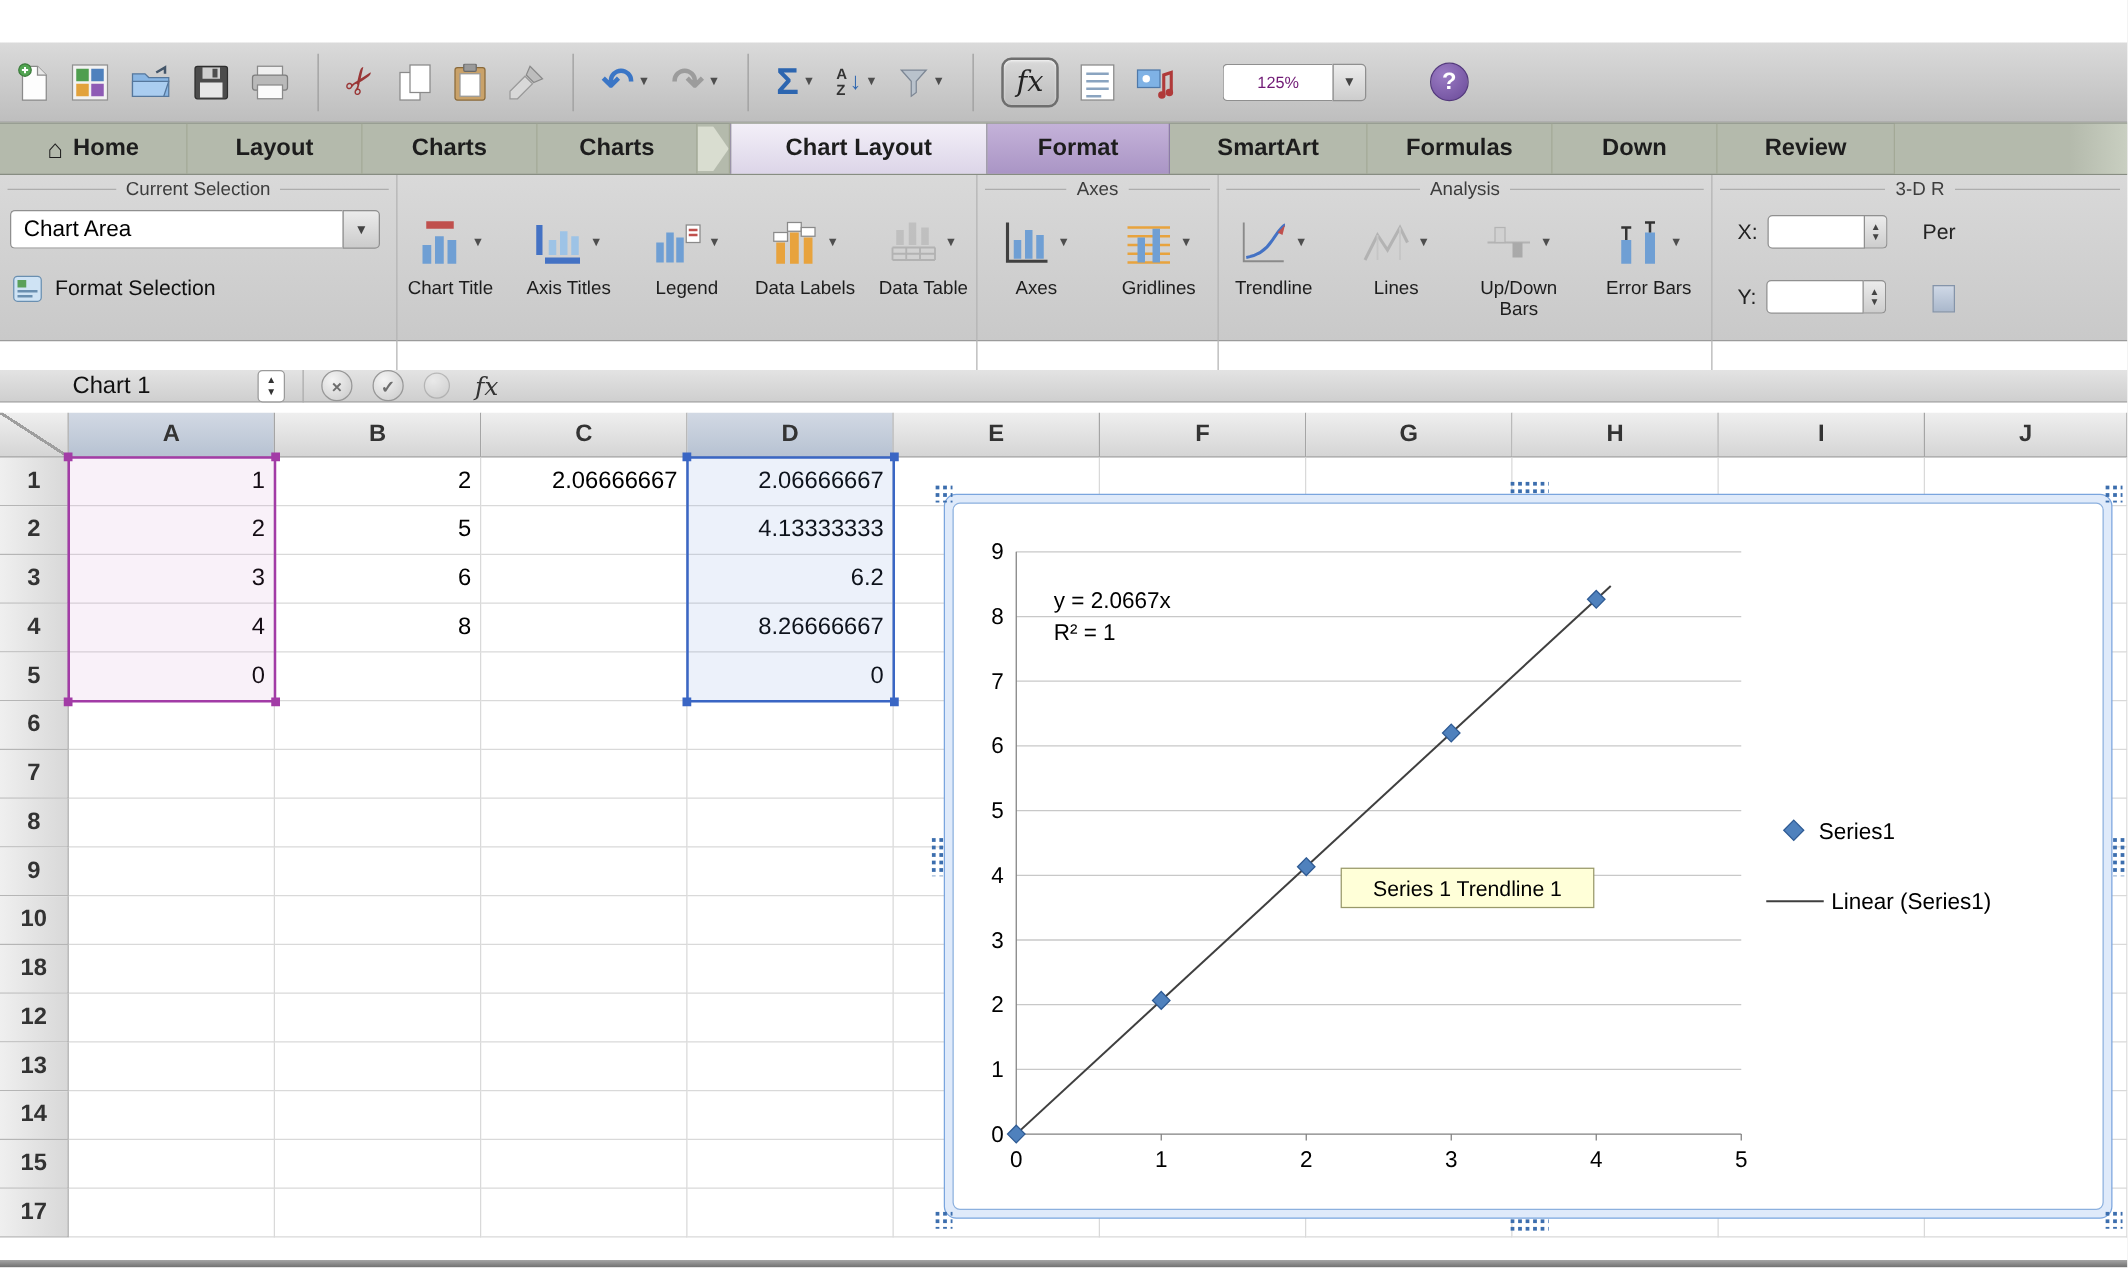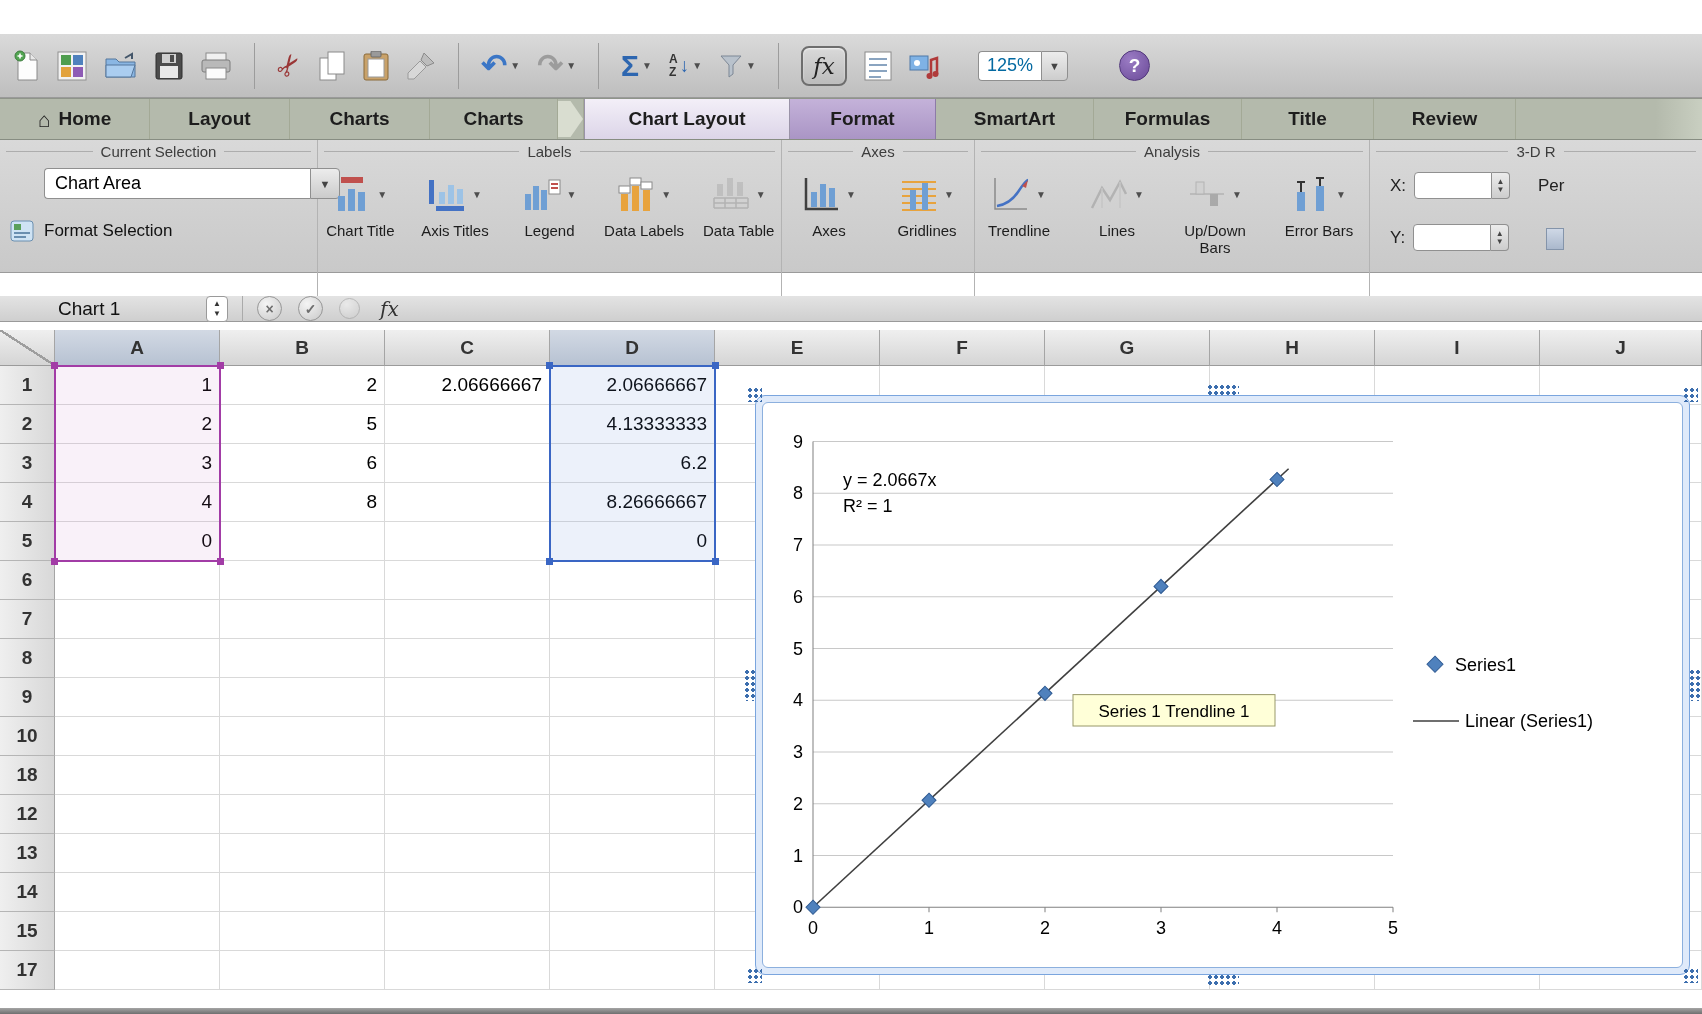--- a/index.html
+++ b/index.html
@@ -29,22 +29,22 @@
   .redo-g { font-size:31px; color:#9c9c9c; font-weight:bold; }
   .sigma-g { font-size:30px; color:#2d66b0; font-weight:bold; }
   .scissors-g { font-size:29px; color:#9a3636; display:inline-block; transform:rotate(-55deg); }
   .sort-az { display:flex; flex-direction:column; font-size:12px; font-weight:bold; line-height:1.05; color:#333; }
   .sort-arrow { font-size:19px; color:#2d66b0; margin-left:2px; }
   .fxbtn { width:46px; height:40px; border:2px solid #6e6e6e; border-radius:8px;
     background:linear-gradient(#d9d9d9,#bcbcbc); box-shadow:inset 0 1px 2px rgba(255,255,255,.7);
     display:flex; align-items:center; justify-content:center;
     font-family:"DejaVu Serif", serif; font-style:italic; font-size:23px; color:#222; }
   .zoom { display:flex; margin-left:22px; }
-  .zoom-val { width:63px; height:30px; background:#fff; border:1px solid #8f8f8f; border-right:none;
-    border-radius:4px 0 0 4px; display:flex; align-items:center; justify-content:center; font-size:18px; color:#0369a1; }
+  .zoom-val { width:88px; height:30px; background:#fff; border:1px solid #8f8f8f; border-right:none;
+    border-radius:4px 0 0 4px; display:flex; align-items:center; justify-content:center; font-size:13px; color:#701a75; }
   .zoom-dd { width:27px; height:30px; background:linear-gradient(#ececec,#cdcdcd); border:1px solid #8f8f8f;
     border-radius:0 4px 4px 0; display:flex; align-items:center; justify-content:center; font-size:11px; color:#444; }
   .helpbtn { width:31px; height:31px; border-radius:50%;
     background:radial-gradient(circle at 35% 30%, #9b7cc4, #6a4a98);
     border:1px solid #53397c; color:#fff; font-weight:bold; font-size:19px;
     display:flex; align-items:center; justify-content:center; margin-left:34px; }
 
   
   .tabsbar { position:absolute; top:98px; left:0; width:100%; height:42px; display:flex;
     background:#b4baac; border-top:1px solid #8f958a; border-bottom:1px solid #878d82; }
@@ -63,21 +63,21 @@
     background:linear-gradient(#d9d9d9,#c9c9c9); border-bottom:1px solid #9b9b9b; }
   .rgroup { position:absolute; top:0; height:156px; border-right:1px solid #b3b3b3; }
   .rgroup-label { position:absolute; top:3px; left:0; right:0; display:flex; align-items:center;
     font-size:15px; color:#3d3d3d; gap:8px; padding:0 6px; }
   .rgroup-label::before, .rgroup-label::after { content:""; flex:1; border-top:1px solid #adadad; }
   .ritems { position:absolute; top:28px; left:0; right:0; display:flex; justify-content:center; gap:10px; }
   .ritem { display:flex; flex-direction:column; align-items:center; width:88px; }
   .ricon { display:flex; align-items:center; height:52px; gap:3px; }
   .rlabel { font-size:15px; color:#1d1d1d; text-align:center; line-height:1.15; margin-top:2px; }
   .ritem.dim svg { opacity:.55; }
-  .sel-combo { position:absolute; top:28px; left:8px; width:296px; height:31px; display:flex;margin-left:36px; }
+  .sel-combo { position:absolute; top:28px; left:8px; width:296px; height:31px; display:flex; }
   .sel-field { flex:1; background:#fff; border:1px solid #8f8f8f; border-right:none;
     border-radius:4px 0 0 4px; display:flex; align-items:center; padding-left:10px; font-size:18px; color:#000; }
   .sel-dd { width:30px; background:linear-gradient(#ececec,#cbcbcb); border:1px solid #8f8f8f;
     border-radius:0 4px 4px 0; display:flex; align-items:center; justify-content:center; font-size:11px; color:#444; }
   .fmt-sel { position:absolute; top:80px; left:10px; display:flex; align-items:center; gap:10px;
     font-size:17px; color:#111; }
   .rot-row { position:absolute; left:20px; display:flex; align-items:center; gap:8px; font-size:17px; color:#222; }
   .rot-field { width:78px; height:27px; background:#fff; border:1px solid #909090; border-radius:4px 0 0 4px; }
   .rot-step { width:18px; height:27px; background:linear-gradient(#ececec,#cdcdcd); border:1px solid #909090;
     border-left:none; border-radius:0 4px 4px 0; display:flex; flex-direction:column; align-items:center;
@@ -295,21 +295,21 @@
     <div class="tab tab-format" style="width:146px">
         <span>Format</span>
       </div>
     <div class="tab" style="width:158px">
         <span>SmartArt</span>
       </div>
     <div class="tab" style="width:148px">
         <span>Formulas</span>
       </div>
     <div class="tab" style="width:132px">
-        <span>Title</span>
+        <span>Down</span>
       </div>
     <div class="tab" style="width:142px">
         <span>Review</span>
       </div>
     <div class="tab tab-filler"></div>
   </div>
 
   <div class="ribbon">
 
     <div class="rgroup" style="left:0;width:318px">
@@ -324,23 +324,20 @@
         <svg width="24" height="22" viewBox="0 0 24 22">
             <rect x="1" y="1" width="22" height="20" rx="3" fill="#cfe3f4" stroke="#6a8fb0"></rect>
             <rect x="4" y="4" width="7" height="6" fill="#5aa05a"></rect>
             <path d="M4 13h16M4 17h12" stroke="#6a8fb0" stroke-width="2"></path>
           </svg>
         <span>Format Selection</span>
       </div>
     </div>
 
     <div class="rgroup" style="left:318px;width:464px">
-      <div class="rgroup-label">
-          <span>Labels</span>
-        </div>
       <div class="ritems">
         <div class="ritem">
           <div class="ricon">
               <svg width="38" height="36" viewBox="0 0 38 36">
                 <rect x="8" y="1" width="22" height="6" fill="#c0504d"></rect>
                 <rect x="5" y="20" width="7" height="15" fill="#6f9fd4"></rect>
                 <rect x="15" y="13" width="7" height="22" fill="#6f9fd4"></rect>
                 <rect x="25" y="16" width="7" height="19" fill="#6f9fd4"></rect>
               </svg>
               <span class="caret">▼</span>

